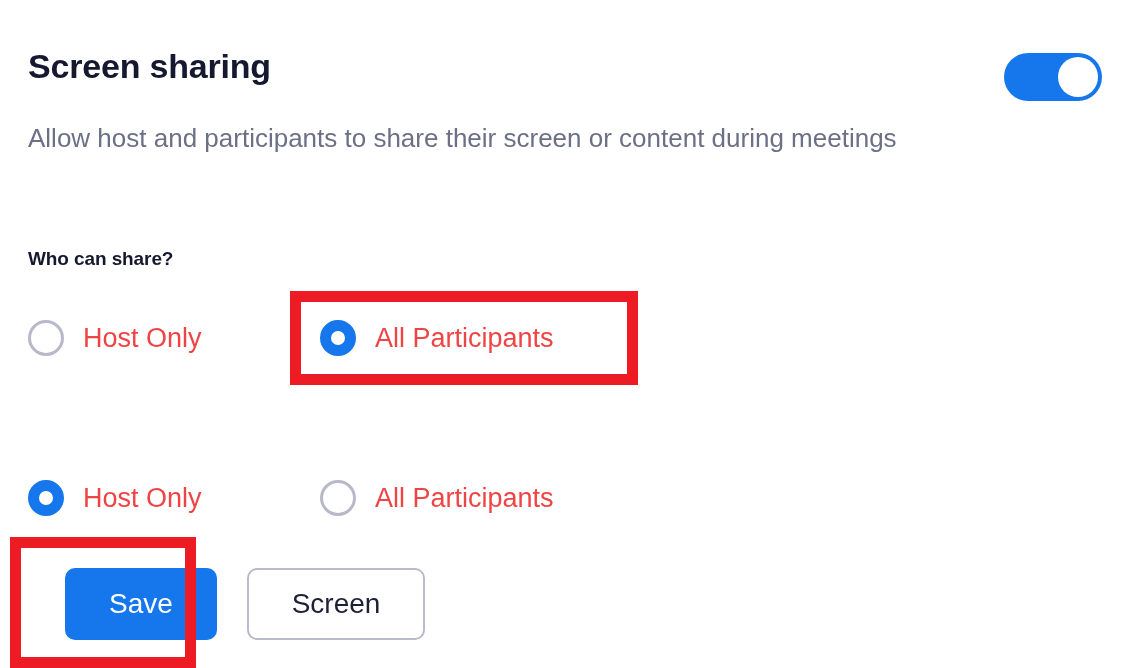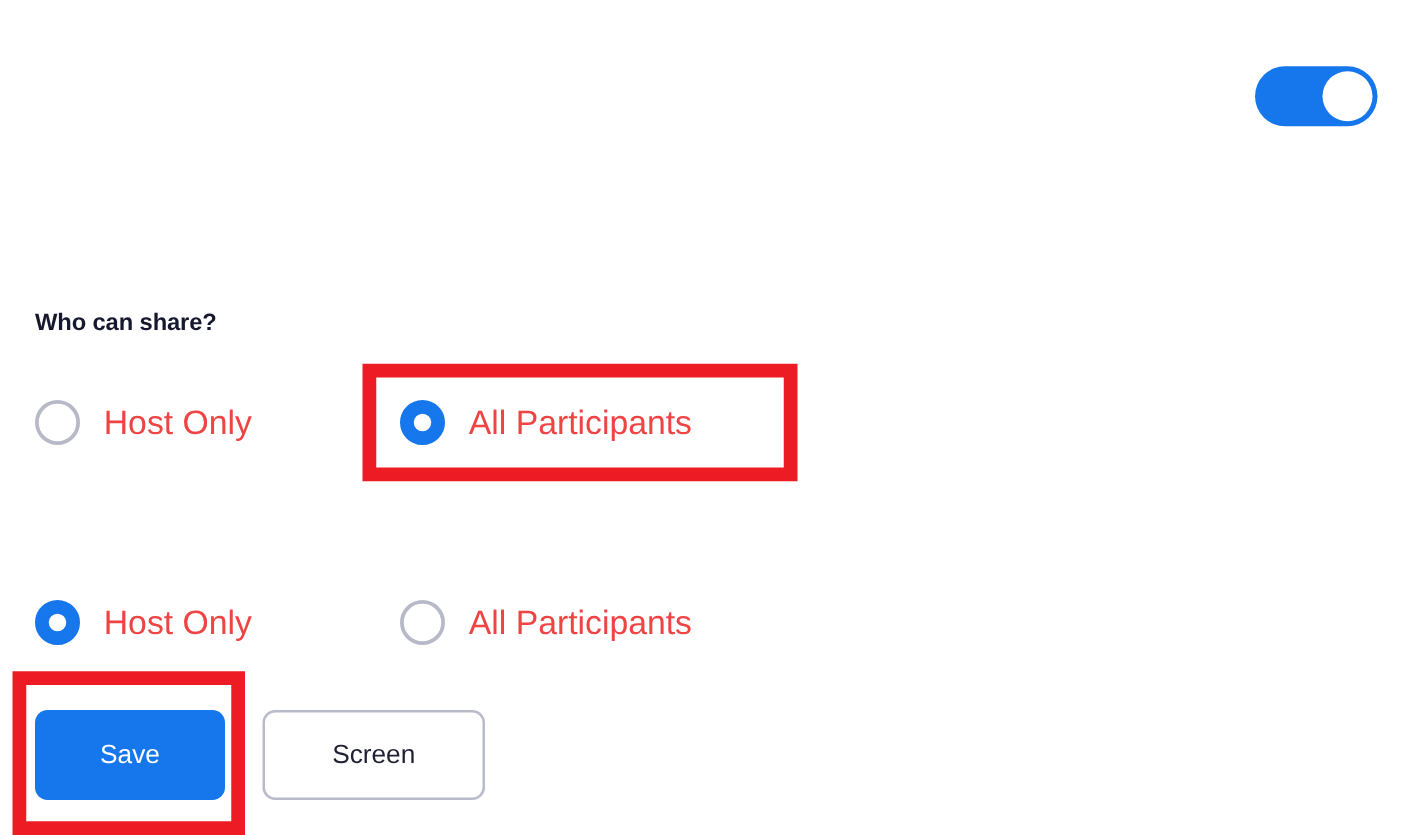--- a/index.html
+++ b/index.html
@@ -138,27 +138,28 @@
     left: 28px;
     top: 568px;
     height: 72px;
   }
   .btn {
     position: absolute;
     top: 0;
     height: 72px;
     border-radius: 10px;
     box-sizing: border-box;
-    font-size: 21px;
+    font-size: 28px;
     font-family: "Liberation Sans", sans-serif;
     display: flex;
     align-items: center;
     justify-content: center;
     cursor: pointer;
     white-space: nowrap;
+    margin-left: 37px;
   }
   .btn-save {
     left: 0;
     width: 152px;
     background: #1677ed;
     color: #ffffff;
     border: none;
   }
   .btn-cancel {
     left: 182px;
@@ -188,25 +189,27 @@
     height: 131px;
     border: 11px solid #ed1c24;
   }
 </style>
 </head>
 <body>
 
 <div class="panel">
 
   <div class="header-row">
+    <div class="title">Screen sharing</div>
     <div class="toggle">
       <div class="knob"></div>
     </div>
   </div>
 
+  <div class="description">Allow host and participants to share their screen or content during meetings</div>
 
   <div class="section-heading" id="heading-1">Who can share?</div>
 
   <div class="radio-row" id="radio-row-1">
     <div class="radio-option" style="left:0px;">
       <span class="radio-mark off"></span>
       <span class="radio-label">Host Only</span>
     </div>
     <div class="radio-option" style="left:292px;">
       <span class="radio-mark on"></span>

